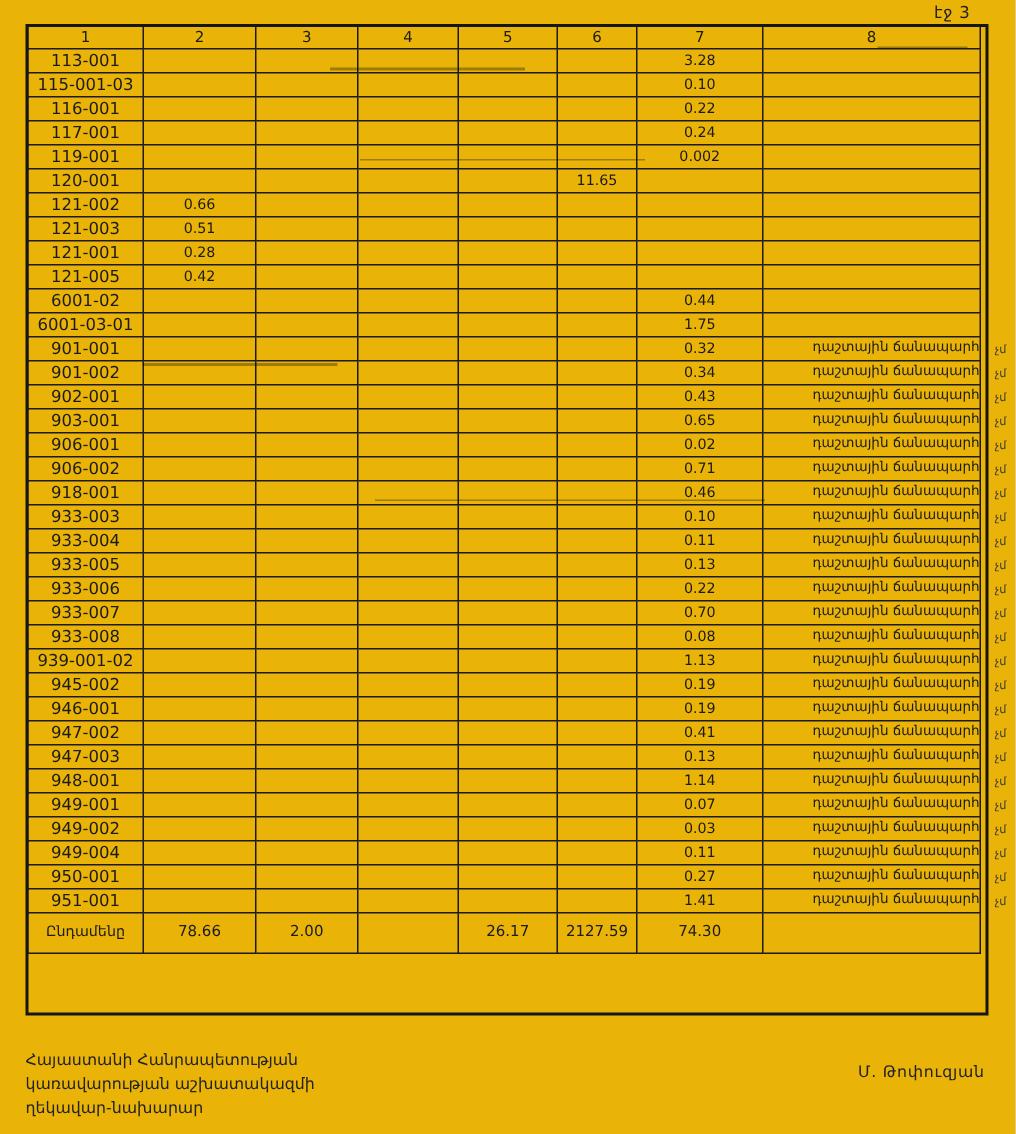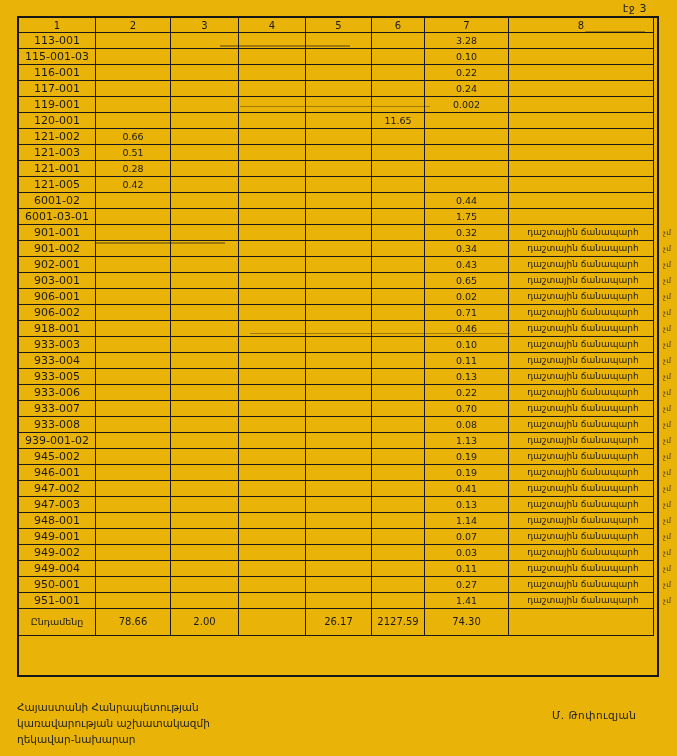--- a/index.html
+++ b/index.html
@@ -20,35 +20,35 @@
     border-collapse:collapse;table-layout:fixed;
   }
   .grid th,.grid td{
     padding:0;margin:0;overflow:hidden;white-space:nowrap;
     font-family:"DejaVu Sans",sans-serif;
   }
   .grid th{height:14px;font-size:10px;font-weight:normal;text-align:center;}
   .grid td{height:15px;font-size:9.5px;line-height:15px;text-align:center;}
   .b{border:1px solid #1a1a1a;}
   td.c1{font-size:11px;}
-  td.c8{text-align:center;padding-left:4px;font-size:9px;margin-left:20px;}
+  td.c8{text-align:right;padding-left:4px;font-size:9px;margin-left:20px;}
   td.m,th.m{border:none;background:transparent;font-size:7.5px;color:#3a3a3a;
     text-align:center;padding-left:5px;line-height:15px;}
   tr.total td{height:26px;font-size:10px;line-height:26px;}
   tr.total td.c1{font-size:9.5px;}
   .frame{
     position:absolute;left:17px;top:16px;width:638px;height:657px;
     border:2px solid #161616;pointer-events:none;
   }
   .footer-left{
     position:absolute;left:17px;top:684px;
     font-size:10.5px;line-height:1.5;color:#222;margin-top:16px;
   }
   .signature{
-    position:absolute;left:552px;top:709px;
+    position:absolute;left:572px;top:709px;
     font-size:10.5px;letter-spacing:0.5px;color:#222;
   }
   .artifact{position:absolute;height:2px;background:rgba(20,20,20,0.35);pointer-events:none;}
   .a1{left:220px;top:45px;width:130px;}
   .a2{left:585px;top:31px;width:60px;height:1px;}
   .a3{left:240px;top:106px;width:190px;height:1px;}
   .a4{left:95px;top:242px;width:130px;}
   .a5{left:250px;top:333px;width:260px;height:1px;}
 </style>
 </head>

